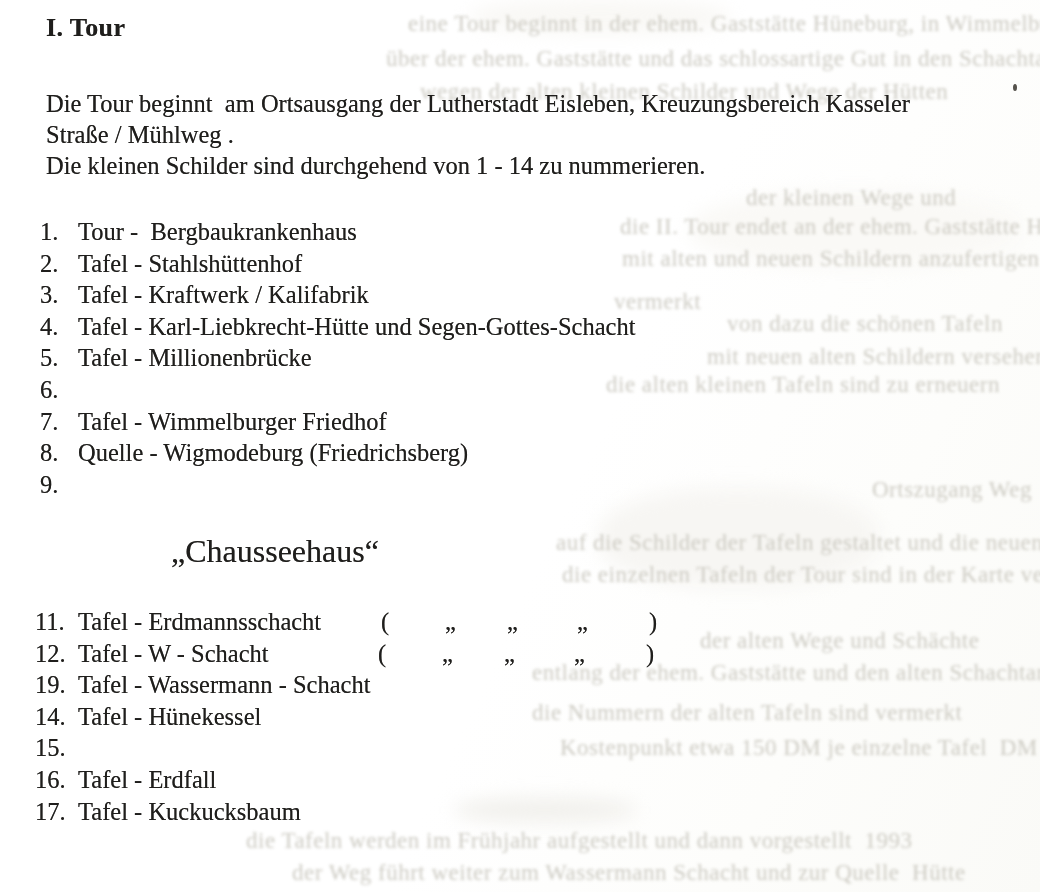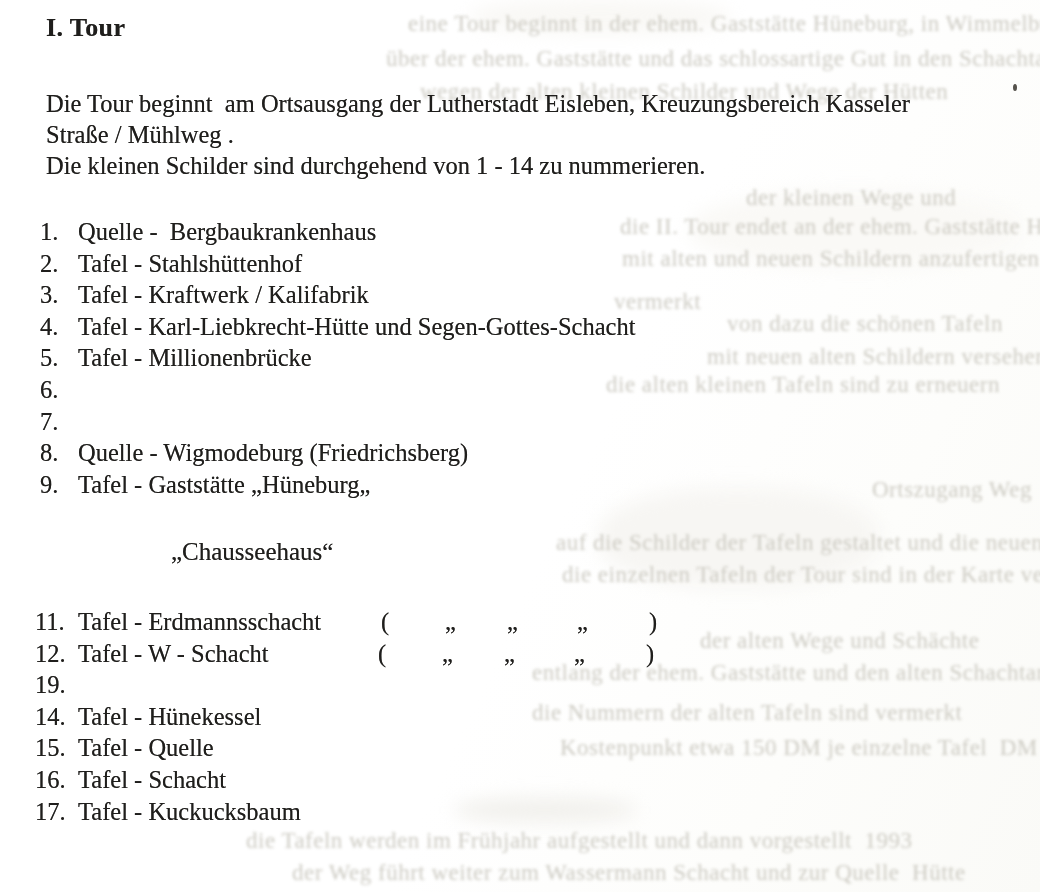--- a/index.html
+++ b/index.html
@@ -24,21 +24,21 @@
          font-size:24.5px;line-height:31.2px;white-space:pre;}
   .intro div{height:31.2px;}
   .list{position:absolute;margin:0;padding:0;list-style:none;font-size:24.5px;}
   #list-a{left:32px;top:216px;}
   #list-b{left:27px;top:606px;}
   .row{position:relative;display:flex;height:31.6px;line-height:31.6px;white-space:pre;}
   #list-a .row .num{width:38px;}
   #list-b .row .num{width:43px;}
   .dittos{position:absolute;top:0;height:31.6px;}
   .dittos span{position:absolute;top:0;line-height:31.6px;}
-  .chaussee{position:absolute;left:163px;top:536px;font-size:25px;line-height:31px;}
+  .chaussee{position:absolute;left:163px;top:536px;font-size:32px;line-height:31px;}
   
   .ghost-layer{position:absolute;left:0;top:0;width:100%;height:100%;}
   .ghost{
     position:absolute;font-size:23px;line-height:26px;white-space:pre;
     color:#c7c5bc;filter:blur(1.4px);opacity:.9;letter-spacing:.5px;
   }
   .smudge{position:absolute;border-radius:45%;filter:blur(9px);}
   .speck{position:absolute;background:#55524c;border-radius:50%;filter:blur(.4px);}
 </style>
 </head>
@@ -72,37 +72,37 @@
       <div class="ghost" style="left: 292px; top: 860px;">der Weg führt weiter zum Wassermann Schacht und zur Quelle  Hütte</div>
       <div class="speck" style="left: 1013px; top: 84px; width: 4px; height: 7px;"></div>
     </div>
 
   <div class="ink">
     <h1 class="heading">I. Tour</h1>
 
     <div class="intro" id="intro"><div>Die Tour beginnt  am Ortsausgang der Lutherstadt Eisleben, Kreuzungsbereich Kasseler</div><div>Straße / Mühlweg .</div><div>Die kleinen Schilder sind durchgehend von 1 - 14 zu nummerieren.</div></div>
 
     <div class="list" id="list-a">
-        <div class="row"><span class="num">1.</span><span class="txt">Quelle -  Bergbaukrankenhaus</span></div>
+        <div class="row"><span class="num">1.</span><span class="txt">Tour -  Bergbaukrankenhaus</span></div>
         <div class="row"><span class="num">2.</span><span class="txt">Tafel - Stahlshüttenhof</span></div>
         <div class="row"><span class="num">3.</span><span class="txt">Tafel - Kraftwerk / Kalifabrik</span></div>
         <div class="row"><span class="num">4.</span><span class="txt">Tafel - Karl-Liebkrecht-Hütte und Segen-Gottes-Schacht</span></div>
         <div class="row"><span class="num">5.</span><span class="txt">Tafel - Millionenbrücke</span></div>
         <div class="row"><span class="num">6.</span></div>
-        <div class="row"><span class="num">7.</span></div>
+        <div class="row"><span class="num">7.</span><span class="txt">Tafel - Wimmelburger Friedhof</span></div>
         <div class="row"><span class="num">8.</span><span class="txt">Quelle - Wigmodeburg (Friedrichsberg)</span></div>
-        <div class="row"><span class="num">9.</span><span class="txt">Tafel - Gaststätte „Hüneburg„</span></div>
+        <div class="row"><span class="num">9.</span></div>
       </div>
 
     <div class="chaussee">„Chausseehaus“</div>
 
     <div class="list" id="list-b">
         <div class="row"><span class="num">11.</span><span class="txt">Tafel - Erdmannsschacht</span><span class="dittos" style="left: 346px; width: 285px;"><span style="left: 0px;">(</span><span style="left: 64px;">„</span><span style="left: 126px;">„</span><span style="left: 196px;">„</span><span style="left: 268px;">)</span></span></div>
         <div class="row"><span class="num">12.</span><span class="txt">Tafel - W - Schacht</span><span class="dittos" style="left: 343px; width: 285px;"><span style="left: 0px;">(</span><span style="left: 64px;">„</span><span style="left: 126px;">„</span><span style="left: 196px;">„</span><span style="left: 268px;">)</span></span></div>
-        <div class="row"><span class="num">19.</span></div>
+        <div class="row"><span class="num">19.</span><span class="txt">Tafel - Wassermann - Schacht</span></div>
         <div class="row"><span class="num">14.</span><span class="txt">Tafel - Hünekessel</span></div>
-        <div class="row"><span class="num">15.</span><span class="txt">Tafel - Quelle</span></div>
-        <div class="row"><span class="num">16.</span><span class="txt">Tafel - Schacht</span></div>
+        <div class="row"><span class="num">15.</span></div>
+        <div class="row"><span class="num">16.</span><span class="txt">Tafel - Erdfall</span></div>
         <div class="row"><span class="num">17.</span><span class="txt">Tafel - Kuckucksbaum</span></div>
       </div>
   </div>
 
 </div>
 
 </body></html>

